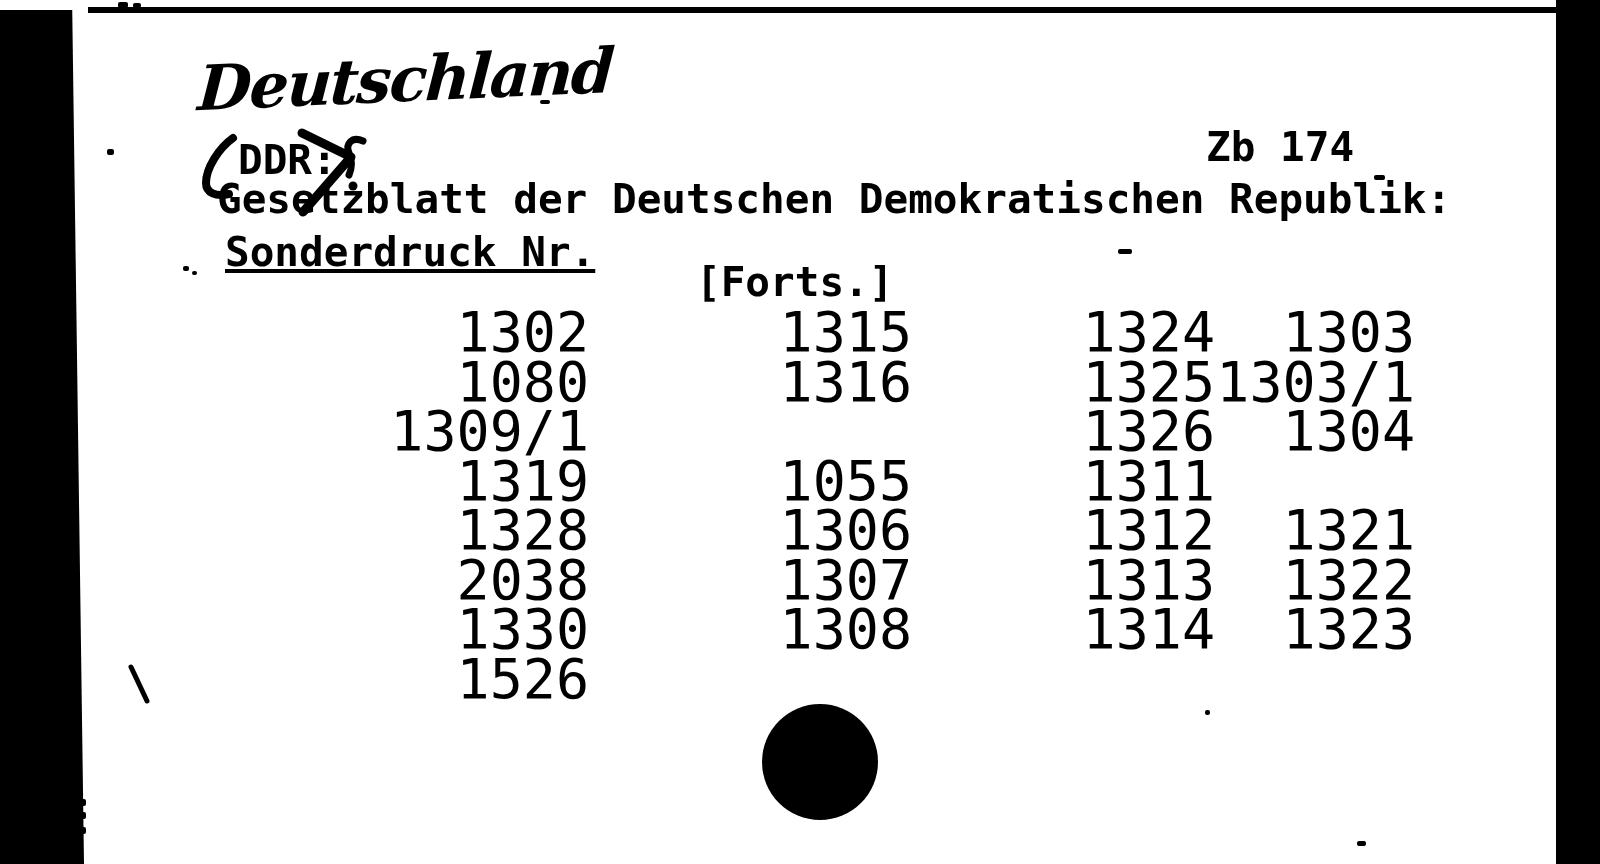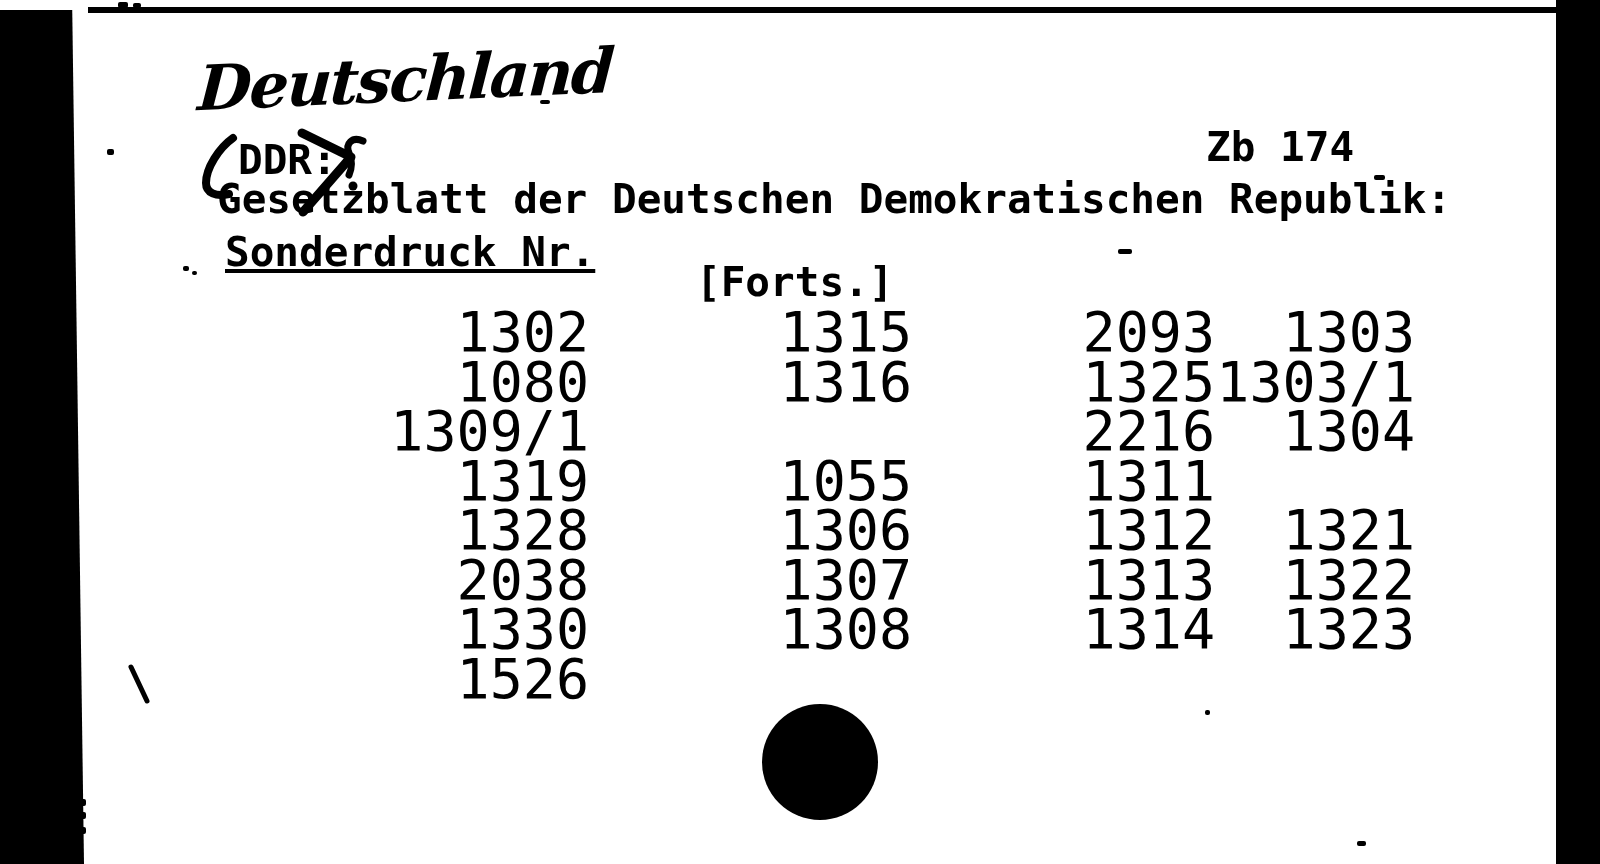--- a/index.html
+++ b/index.html
@@ -96,29 +96,29 @@
 
   <div class="tw shelfmark">Zb 174</div>
 
   <div class="tw title-line">Gesetzblatt der Deutschen Demokratischen Republik:</div>
   <div class="tw subtitle-line">Sonderdruck Nr.</div>
   <div class="tw forts">[Forts.]</div>
 
   <div class="num-grid">
       <div class="num-cell">1302</div>
       <div class="num-cell">1315</div>
-      <div class="num-cell">2093</div>
+      <div class="num-cell">1324</div>
       <div class="num-cell">1303</div>
       <div class="num-cell">1080</div>
       <div class="num-cell">1316</div>
       <div class="num-cell">1325</div>
       <div class="num-cell">1303/1</div>
       <div class="num-cell">1309/1</div>
       <div class="num-cell"></div>
-      <div class="num-cell">2216</div>
+      <div class="num-cell">1326</div>
       <div class="num-cell">1304</div>
       <div class="num-cell">1319</div>
       <div class="num-cell">1055</div>
       <div class="num-cell">1311</div>
       <div class="num-cell"></div>
       <div class="num-cell">1328</div>
       <div class="num-cell">1306</div>
       <div class="num-cell">1312</div>
       <div class="num-cell">1321</div>
       <div class="num-cell">2038</div>

